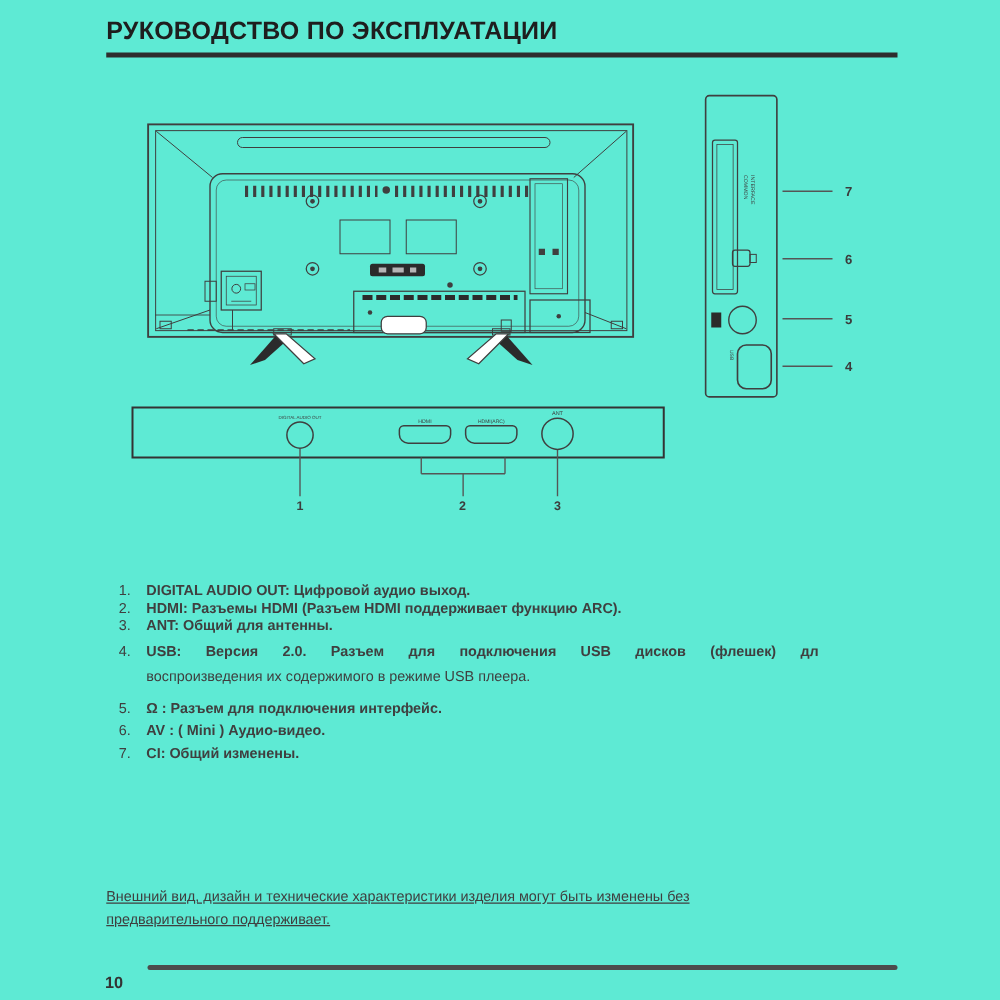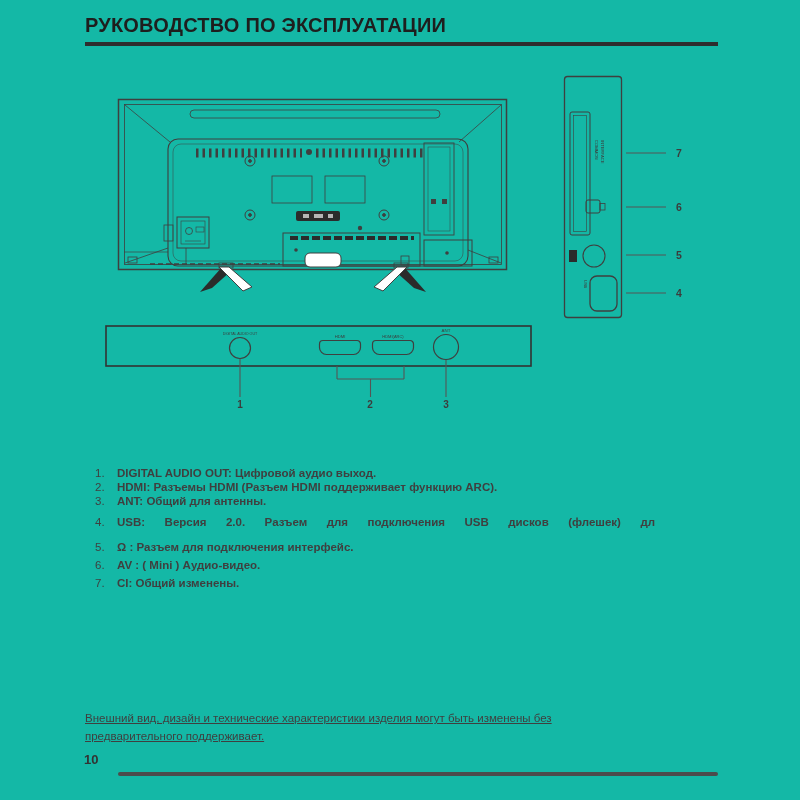--- a/index.html
+++ b/index.html
@@ -1,36 +1,36 @@
 <!DOCTYPE html>
 <html><head>
 <meta charset="utf-8">
 <style>
   html,body{margin:0;padding:0;}
   body{background:#e8e8e8;font-family:"Liberation Sans",sans-serif;}
-  .page{position:relative;width:800px;height:800px;background:#14b8a6;overflow:hidden;
+  .page{position:relative;width:800px;height:800px;background:#5eead4;overflow:hidden;
         color:#3c3c3c;}
   .title{position:absolute;left:85px;top:14px;font-size:20px;font-weight:bold;
          letter-spacing:.2px;color:#1e1e1e;white-space:nowrap;}
   .title-rule{position:absolute;left:85px;top:42px;width:633px;height:4px;background:#2e2e2e;}
   .diagrams{position:absolute;left:0;top:0;width:800px;height:430px;}
   .legend{position:absolute;left:95px;top:466px;width:560px;font-size:11.5px;color:#3f3f3f;}
   .li{display:flex;}
   .num{width:22px;flex:none;}
   .txt{flex:1;font-weight:bold;}
   .li-sm{line-height:14px;}
   .li-4{margin-top:4px;line-height:20px;}
   .txt4{flex:1;display:block;}
   .jline{display:block;text-align:justify;text-align-last:justify;font-weight:bold;}
   .nline{display:block;}
   .li-lg{line-height:18px;}
   .mt6{margin-top:6px;}
   .footer-note{position:absolute;left:85px;top:709px;width:630px;font-size:11.5px;
                line-height:18px;color:#3f3f3f;text-decoration:underline;}
-  .page-num{position:absolute;left:84px;top:752px;font-size:13px;font-weight:bold;color:#333;}
+  .page-num{position:absolute;left:84px;top:778px;font-size:13px;font-weight:bold;color:#333;}
   .bottom-rule{position:absolute;left:118px;top:772px;width:600px;height:3.5px;
                background:#4c4c4c;border-radius:2px;}
   svg text{font-family:"Liberation Sans",sans-serif;fill:#3c3c3c;}
 </style>
 </head>
 <body>
 
 <div class="page">
 
   <div class="title">РУКОВОДСТВО ПО ЭКСПЛУАТАЦИИ</div>
@@ -191,20 +191,21 @@
       <span class="txt">HDMI: Разъемы HDMI (Разъем HDMI поддерживает функцию ARC).</span>
     </div>
     <div class="li li-sm">
       <span class="num">3.</span>
       <span class="txt">ANT: Общий для антенны.</span>
     </div>
     <div class="li li-4">
       <span class="num">4.</span>
       <span class="txt4">
         <span class="jline">USB: Версия 2.0. Разъем для подключения USB дисков (флешек) дл</span>
+        <span class="nline">воспроизведения их содержимого в режиме USB плеера.</span>
       </span>
     </div>
     <div class="li li-lg mt6">
       <span class="num">5.</span>
       <span class="txt">Ω : Разъем для подключения интерфейс.</span>
     </div>
     <div class="li li-lg">
       <span class="num">6.</span>
       <span class="txt">AV : ( Mini )  Аудио-видео.</span>
     </div>

